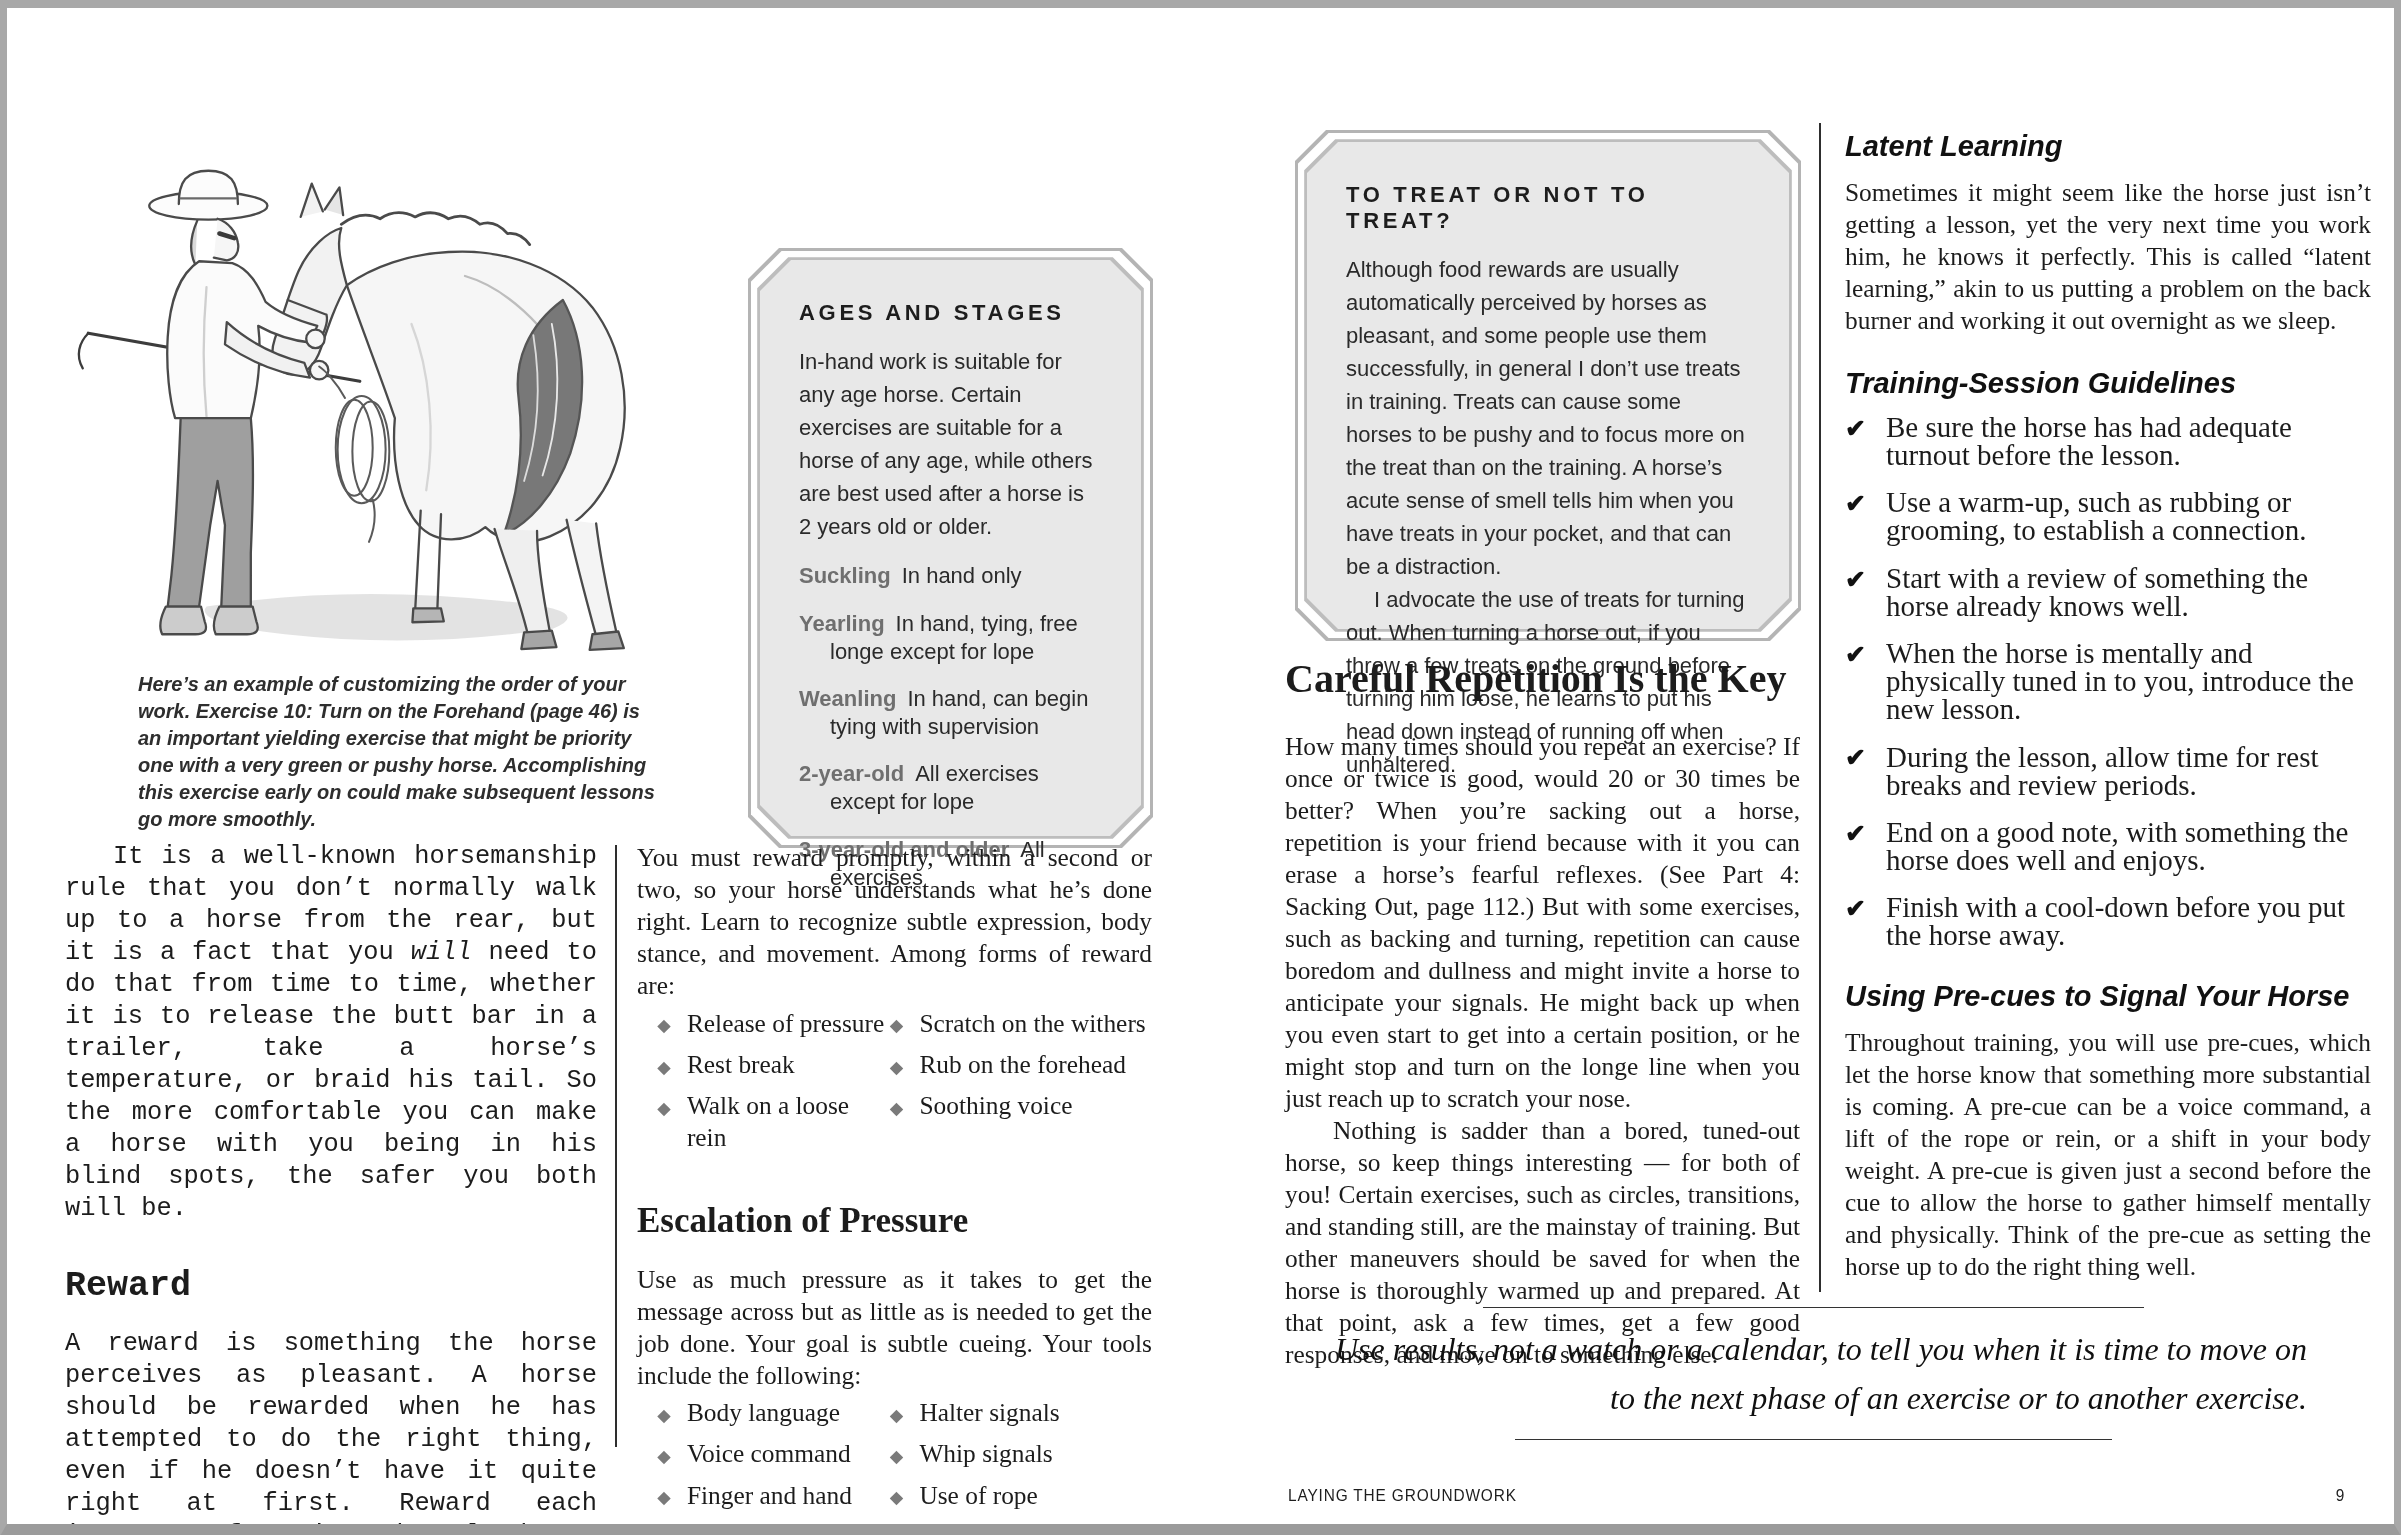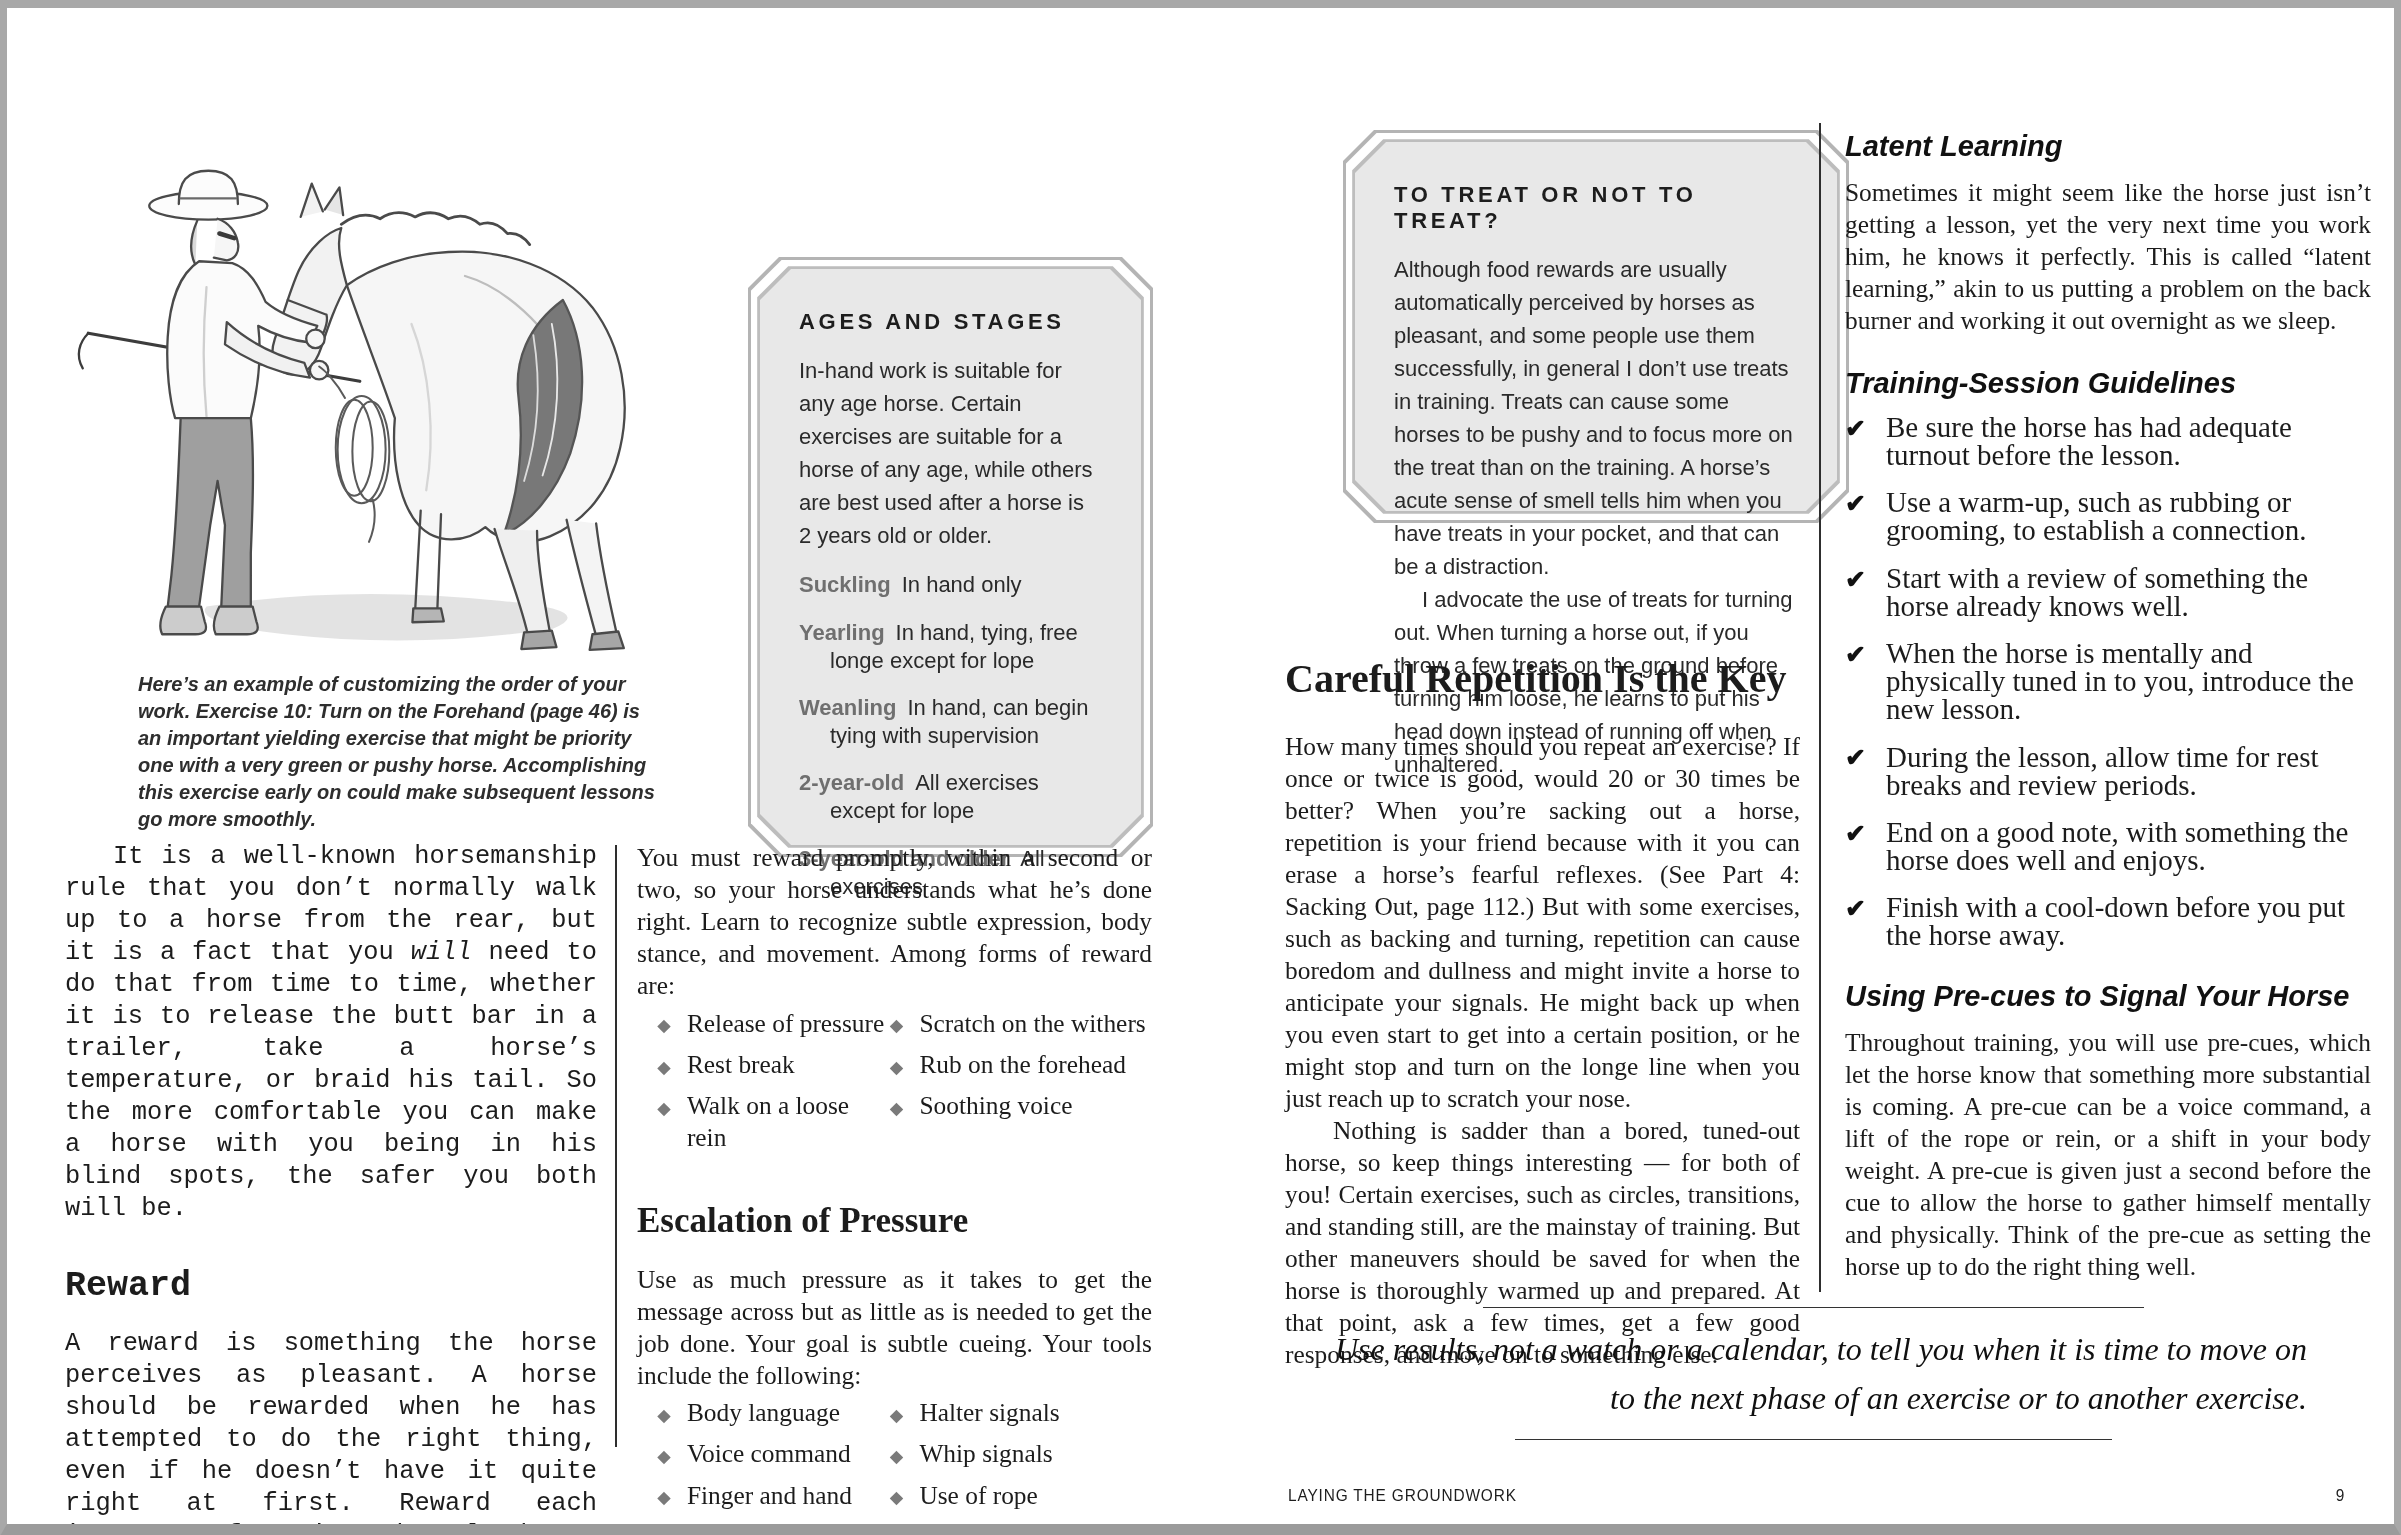--- a/index.html
+++ b/index.html
@@ -47,22 +47,22 @@
   .l3 { inset:9.2px; background:#bdbdbd; }
   .l4 { inset:12px; background:#e8e8e8; }
   .cutbox .content { position:absolute; inset:12px; padding:33px 39px; box-sizing:border-box;
     font-family:"Liberation Sans", sans-serif; color:#2a2a2a; }
   .box-title { font-family:"Liberation Sans", sans-serif; font-weight:bold; font-size:22px;
     letter-spacing:3.7px; margin:7.4px 0 18.5px 0; color:#1d1d1d; }
   .box-p { font-size:22px; line-height:33px; margin:0; }
   .box-p2 { text-indent:28px; }
   .ages-item { font-size:22px; line-height:28px; margin:19.4px 0 0 0; padding-left:31px; text-indent:-31px; }
   .term { font-weight:bold; color:#6f6f6f; margin-right:11px; }
-  .ages-box { left:741px; top:249px; width:405px; height:600px; }
-  .treat-box { left:1336px; top:122px; width:506px; height:393px; }
+  .ages-box { left:741px; top:240px; width:405px; height:600px; }
+  .treat-box { left:1288px; top:122px; width:506px; height:511px; }
 
   
   .caption { position:absolute; left:131px; top:663px; width:523px;
     font-family:"Liberation Sans", sans-serif; font-style:italic; font-weight:bold;
     font-size:20px; line-height:27px; color:#2e2e2e; margin:0; }
 
   
   .it-h { font-family:"Liberation Sans", sans-serif; font-style:italic; font-weight:bold;
     font-size:29px; margin:31px 0 13px 0; color:#111; }
   .it-h.first { margin-top:0; }

